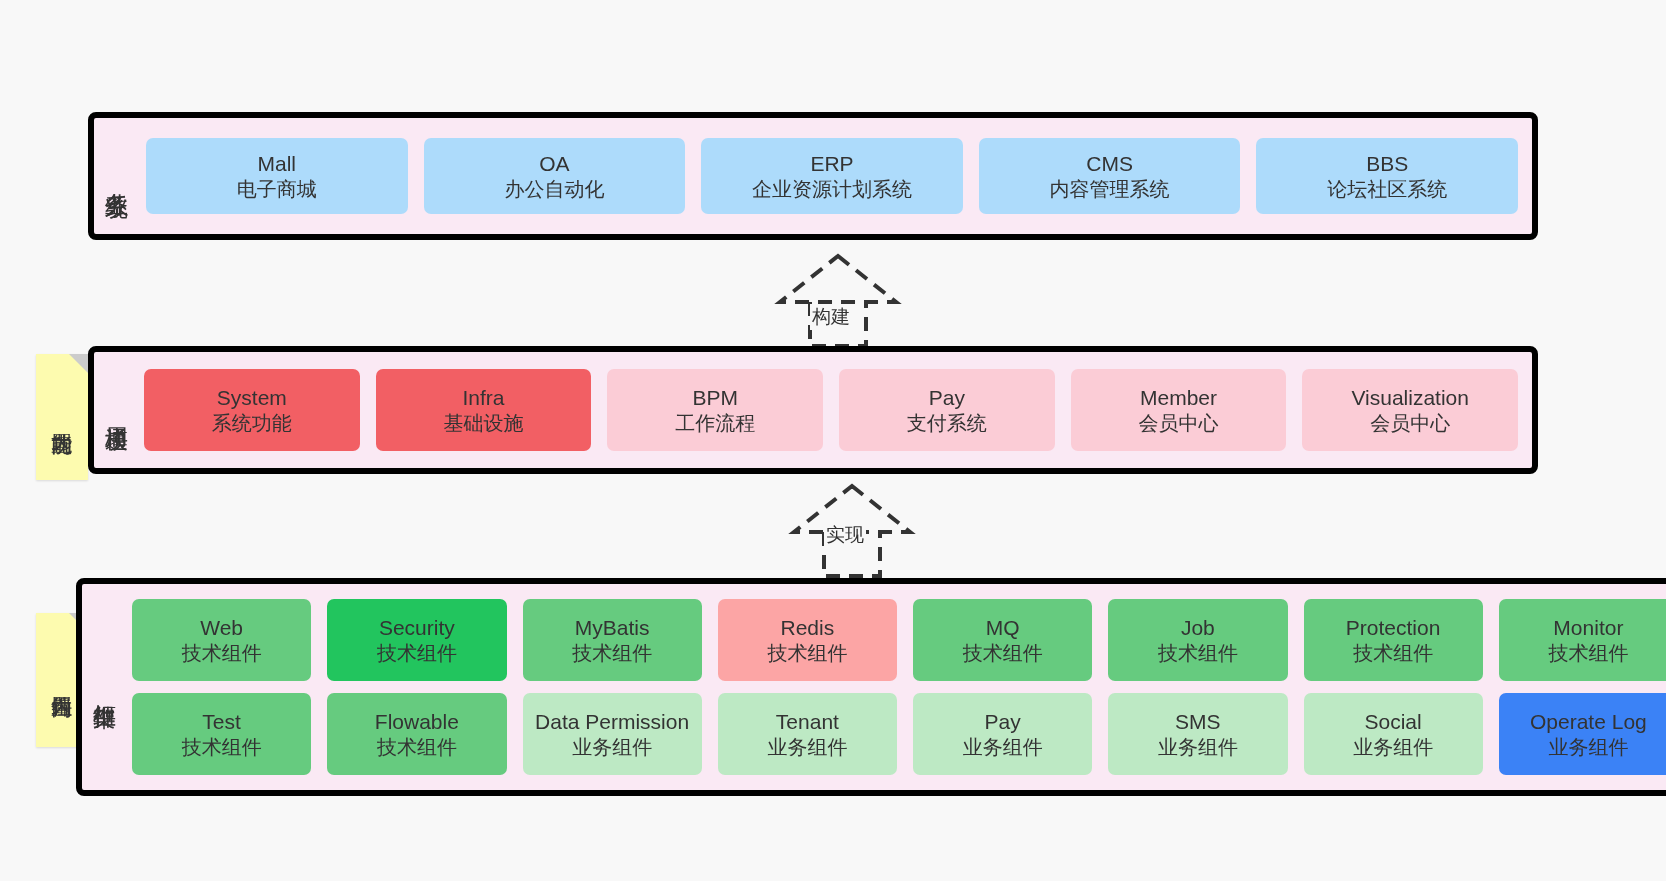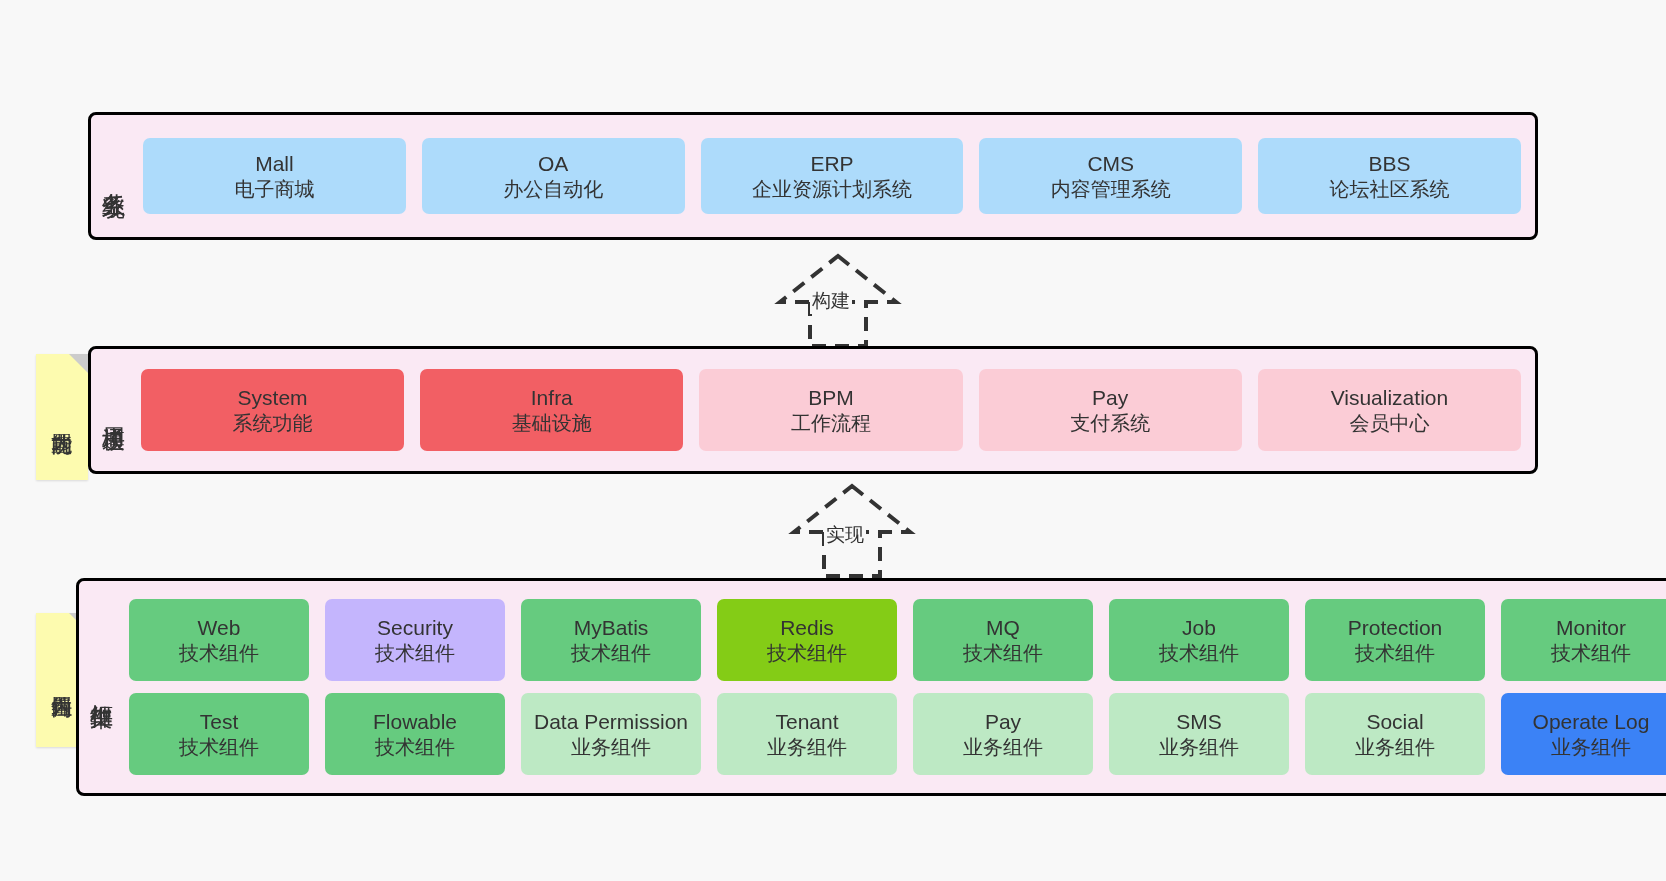--- a/index.html
+++ b/index.html
@@ -20,21 +20,21 @@
     position: absolute;
     left: 0; top: 0;
     width: 1666px;
     height: 881px;
   }
 
   
   .layer {
     position: absolute;
     background: #fae9f4;
-    border: 3px solid #000000;
+    border: 6px solid #000000;
     border-radius: 8px;
     box-sizing: border-box;
     display: flex;
     align-items: stretch;
   }
   .layer-title {
     width: 44px;
     flex: 0 0 44px;
     display: flex;
     align-items: center;
@@ -134,21 +134,21 @@
   .connector { position: absolute; }
   .connector .conn-label {
     position: absolute;
     font-size: 19px;
     color: #333333;
     background: #f8f8f8;
     padding: 0 2px;
     white-space: nowrap;
   }
   #connector-build { left: 748px; top: 252px; width: 180px; height: 96px; }
-  #connector-build .conn-label { left: 62px; top: 36px; }
+  #connector-build .conn-label { left: 62px; top: 52px; }
   #connector-impl  { left: 762px; top: 482px; width: 180px; height: 96px; }
   #connector-impl  .conn-label { left: 62px; top: 40px; text-align: center; }
 </style>
 </head>
 <body>
 
 <div id="canvas">
 
   <div class="layer" id="layer-business">
     <div class="layer-title">业务系统</div>
@@ -202,20 +202,24 @@
       </div>
       <div class="card" style="background:#fbccd6">
         <span class="en">BPM</span>
         <span class="cn">工作流程</span>
       </div>
       <div class="card" style="background:#fbccd6">
         <span class="en">Pay</span>
         <span class="cn">支付系统</span>
       </div>
       <div class="card" style="background:#fbccd6">
+        <span class="en">Member</span>
+        <span class="cn">会员中心</span>
+      </div>
+      <div class="card" style="background:#fbccd6">
         <span class="en">Visualization</span>
         <span class="cn">会员中心</span>
       </div>
     </div>
   </div>
 
   <div class="connector" id="connector-impl">
     <svg width="180" height="96" viewBox="0 0 180 96">
       <path d="M90 4 L148 50 L32 50 Z" fill="none" stroke="#333333" stroke-width="4" stroke-dasharray="14,9" stroke-linecap="butt"></path>
       <path d="M62 50 L62 94 L118 94 L118 50" fill="none" stroke="#333333" stroke-width="4" stroke-dasharray="14,9" stroke-linecap="butt"></path>
@@ -230,29 +234,29 @@
 
   <div class="layer" id="layer-framework">
     <div class="layer-title">框架组件</div>
     <div class="layer-body two-rows">
 
       <div class="row">
         <div class="card" style="background:#66cb7f">
           <span class="en">Web</span>
           <span class="cn">技术组件</span>
         </div>
-        <div class="card" style="background:#c4b5fd">
+        <div class="card" style="background:#22c55e">
           <span class="en">Security</span>
           <span class="cn">技术组件</span>
         </div>
         <div class="card" style="background:#66cb7f">
           <span class="en">MyBatis</span>
           <span class="cn">技术组件</span>
         </div>
-        <div class="card" style="background:#84cc16">
+        <div class="card" style="background:#fca5a5">
           <span class="en">Redis</span>
           <span class="cn">技术组件</span>
         </div>
         <div class="card" style="background:#66cb7f">
           <span class="en">MQ</span>
           <span class="cn">技术组件</span>
         </div>
         <div class="card" style="background:#66cb7f">
           <span class="en">Job</span>
           <span class="cn">技术组件</span>

